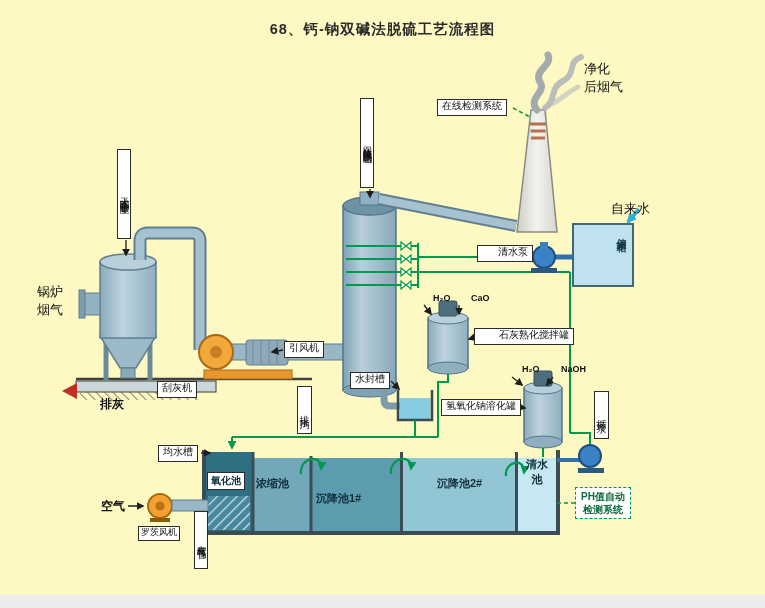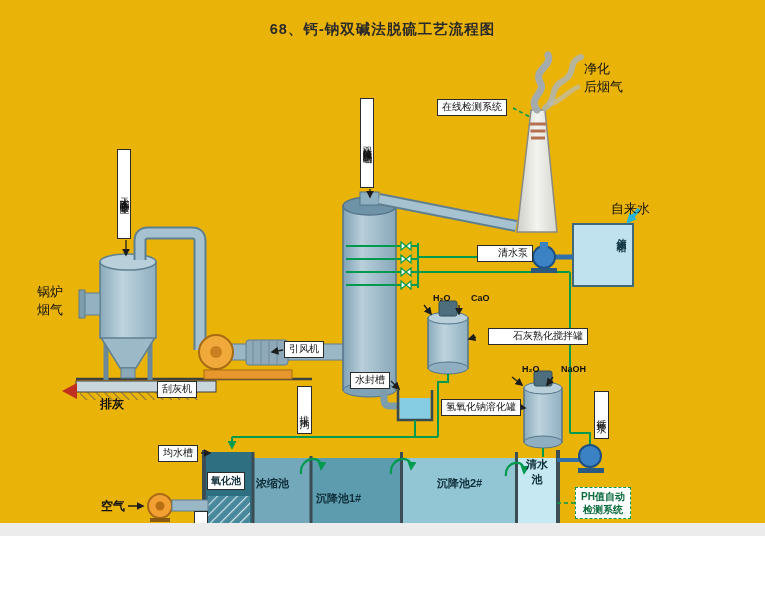--- a/index.html
+++ b/index.html
@@ -1,23 +1,23 @@
 <!DOCTYPE html>
 <html><head>
 <meta charset="utf-8">
 <style>
   * { margin:0; padding:0; box-sizing:border-box; }
   html,body { background:#fff; }
   body { font-family:"Liberation Sans","DejaVu Sans",sans-serif; }
-  .page { position:relative; width:765px; height:536px; background:#eab308; overflow:hidden; }
+  .page { position:relative; width:765px; height:608px; background:#fef9c3; overflow:hidden; }
   .title { position:absolute; top:20px; left:0; width:100%; text-align:center;
            font-size:14.5px; font-weight:bold; color:#2a2a2a; letter-spacing:1px; }
   svg.layer { position:absolute; left:0; top:0; }
   .lbl { position:absolute; color:#111; white-space:pre-line; }
-  .box { background:#fff; border:1px solid #2b2b2b; font-size:10px; line-height:1.25; padding:1px 4px; text-align:center; }
+  .box { background:#fff; border:1px solid #2b2b2b; font-size:10px; line-height:1.25; padding:1px 4px; text-align:center;font-family:Liberation Mono, monospace; }
   .tiny { font-size:9px; padding:1px 2px; }
   .vbox { writing-mode:vertical-rl; text-orientation:upright; background:#fff; border:1px solid #2b2b2b;
           font-size:9.5px; letter-spacing:1px; padding:3px 1px; text-align:center; line-height:1.1; }
   .v10 { font-size:10px; letter-spacing:2px; }
   .vfree { writing-mode:vertical-rl; text-orientation:upright; font-size:10px; font-weight:bold;
            letter-spacing:2px; color:#173a48; }
   .fb { font-weight:normal; font-size:13px; line-height:1.35; color:#111; }
   .fb12 { font-weight:bold; font-size:12px; color:#111; }
   .pool { font-weight:bold; font-size:11px; color:#0d2d38; }
   .poolbox { background:#fff; border:1px solid #2b2b2b; font-weight:bold; font-size:10px; padding:1px 3px; color:#0d2d38; }
@@ -249,21 +249,21 @@
   <div class="lbl fb12" style="left:100px; top:396px;">排灰</div>
   <div class="lbl vbox" style="left:360px; top:98px; height:90px;">双旋流喷淋脱硫塔</div>
   <div class="lbl box" style="left:437px; top:99px;">在线检测系统</div>
   <div class="lbl fb" style="left:584px; top:60px;">净化
 后烟气</div>
   <div class="lbl fb" style="left:611px; top:200px;">自来水</div>
   <div class="lbl vfree" style="left:614px; top:230px; height:54px;">储水箱</div>
   <div class="lbl box" style="left:477px; top:245px;padding-left:20px;">清水泵</div>
   <div class="lbl chem" style="left:413px; top:293px;">H₂O</div>
   <div class="lbl chem" style="left:451px; top:293px;">CaO</div>
-  <div class="lbl box" style="left:488px; top:328px;padding-left:24px;">石灰熟化搅拌罐</div>
+  <div class="lbl box" style="left:474px; top:328px;padding-left:24px;">石灰熟化搅拌罐</div>
   <div class="lbl box" style="left:350px; top:372px;">水封槽</div>
   <div class="lbl vbox v10" style="left:297px; top:386px; height:48px;">排水沟</div>
   <div class="lbl chem" style="left:502px; top:364px;">H₂O</div>
   <div class="lbl chem" style="left:541px; top:364px;">NaOH</div>
   <div class="lbl box" style="left:441px; top:399px;">氢氧化钠溶化罐</div>
   <div class="lbl vbox v10" style="left:594px; top:391px; height:48px;">循环泵</div>
   <div class="lbl box" style="left:158px; top:445px;">均水槽</div>
   <div class="lbl poolbox" style="left:207px; top:472px;">氧化池</div>
   <div class="lbl pool" style="left:256px; top:476px;">浓缩池</div>
   <div class="lbl pool" style="left:316px; top:476px;margin-top:15px;">沉降池1#</div>

